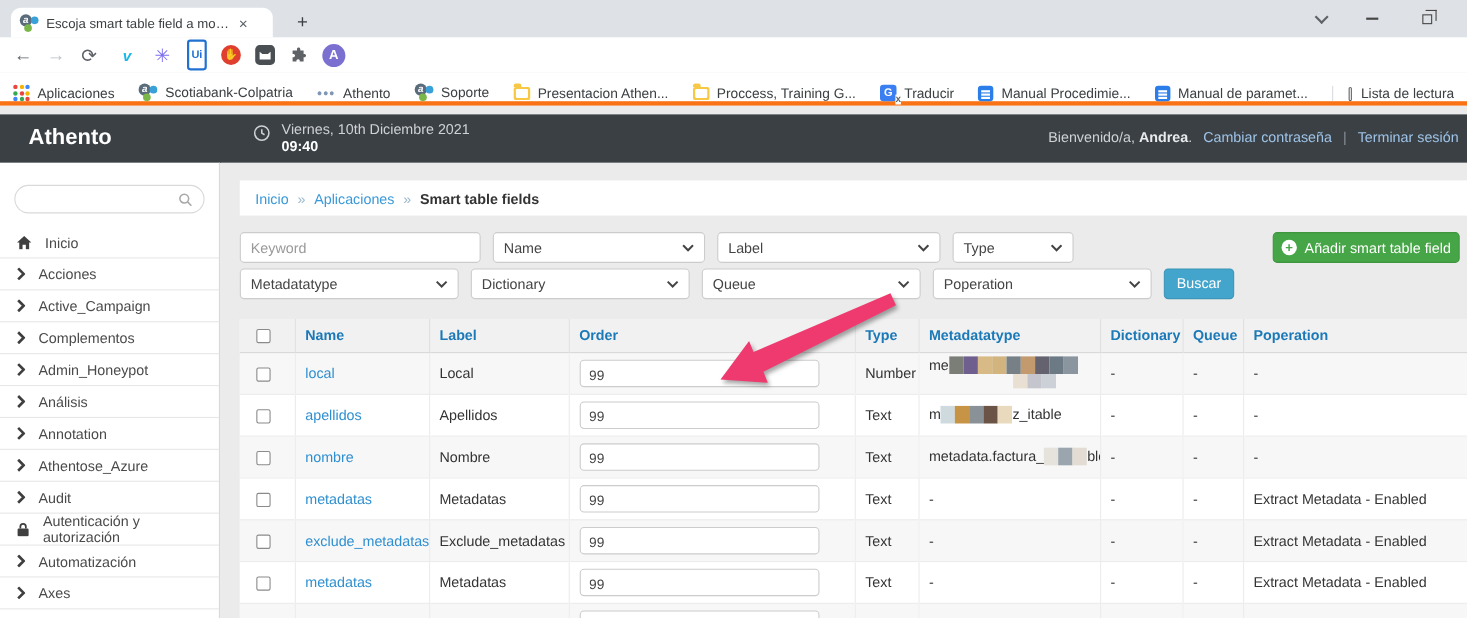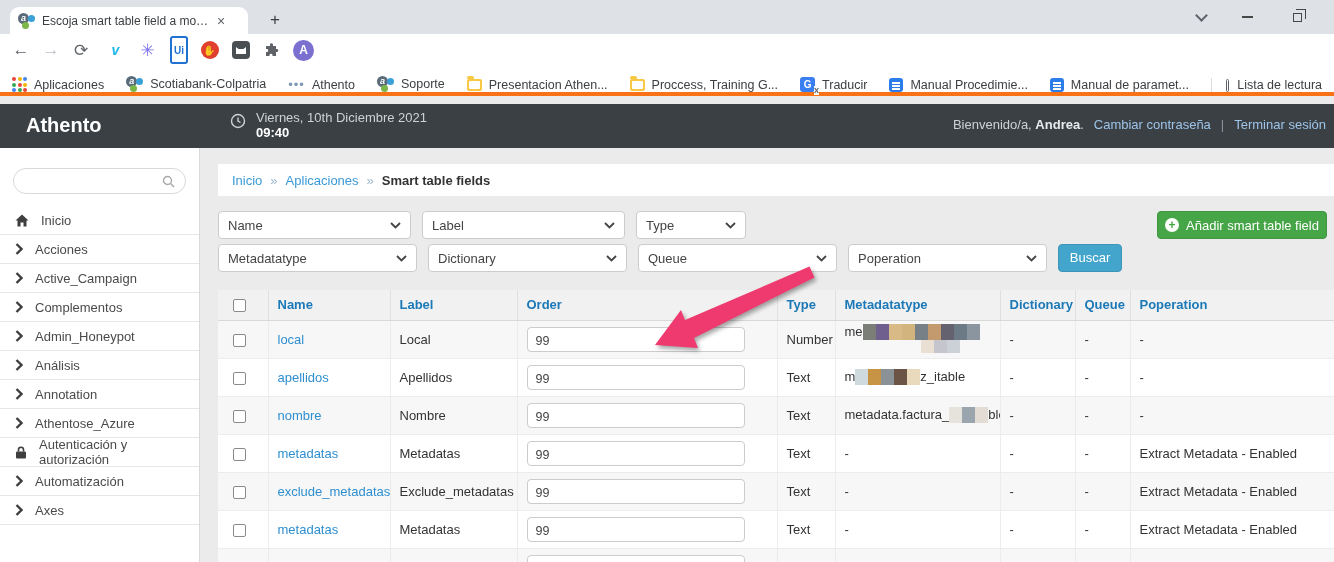--- a/index.html
+++ b/index.html
@@ -320,20 +320,26 @@
       </svg>
     <span>Annotation</span>
   </div>
   <div class="side-item">
     <svg class="icon-svg" width="8" height="12" viewBox="0 0 8 12">
         <path d="M1.5 1 L6.5 6 L1.5 11" fill="none" stroke="#3f3f3f" stroke-width="2.4"></path>
       </svg>
     <span>Athentose_Azure</span>
   </div>
   <div class="side-item">
+    <svg class="icon-svg" width="8" height="12" viewBox="0 0 8 12">
+        <path d="M1.5 1 L6.5 6 L1.5 11" fill="none" stroke="#3f3f3f" stroke-width="2.4"></path>
+      </svg>
+    <span>Audit</span>
+  </div>
+  <div class="side-item">
     <svg class="icon-svg" width="12" height="13" viewBox="0 0 12 13">
         <rect x="1" y="5.5" width="10" height="7" rx="1" fill="#3f3f3f"></rect>
         <path d="M3.5 5.5V3.8a2.5 2.5 0 0 1 5 0V5.5" fill="none" stroke="#3f3f3f" stroke-width="1.6"></path>
       </svg>
     <span>Autenticación y autorización</span>
   </div>
   <div class="side-item">
     <svg class="icon-svg" width="8" height="12" viewBox="0 0 8 12">
         <path d="M1.5 1 L6.5 6 L1.5 11" fill="none" stroke="#3f3f3f" stroke-width="2.4"></path>
       </svg>
@@ -352,20 +358,21 @@
   <div class="crumbbar">
     <a class="crumb-link" href="#">Inicio</a>
     <span class="crumb-sep">»</span>
     <a class="crumb-link" href="#">Aplicaciones</a>
     <span class="crumb-sep">»</span>
     <span class="crumb-cur">Smart table fields</span>
   </div>
 
   <div class="filters">
     <div class="frow">
+      <input class="txt" style="width: 219px;" placeholder="Keyword">
       <div class="sel" style="width:193px">
         <span>Name</span>
         <svg class="icon-svg" width="11" height="7" viewBox="0 0 11 7">
             <path d="M1 1 L5.5 5.5 L10 1" fill="none" stroke="#444" stroke-width="1.8"></path>
           </svg>
       </div>
       <div class="sel" style="width:203px">
         <span>Label</span>
         <svg class="icon-svg" width="11" height="7" viewBox="0 0 11 7">
             <path d="M1 1 L5.5 5.5 L10 1" fill="none" stroke="#444" stroke-width="1.8"></path>

